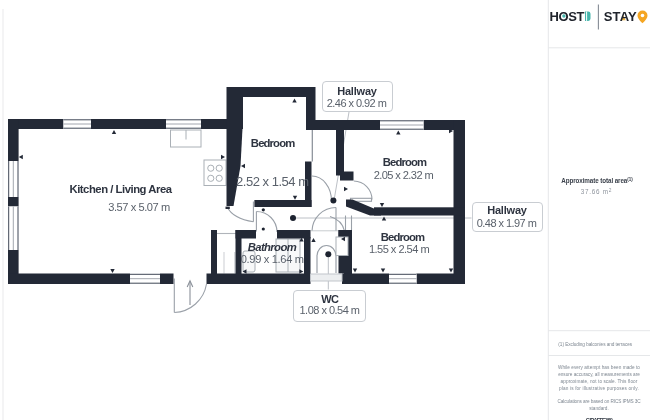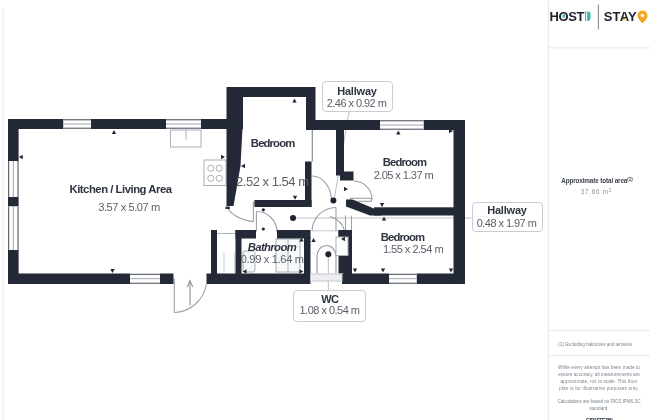--- a/index.html
+++ b/index.html
@@ -227,30 +227,30 @@
     <line x1="586.6" y1="11.5" x2="586.6" y2="20.9" stroke="#fff" stroke-width="1"></line>
     <line x1="598.4" y1="4.4" x2="598.4" y2="29.5" stroke="#858c95" stroke-width="1.1"></line>
     <polygon points="620.9,20.2 625.7,20.2 623.3,15.2" fill="#f0b440"></polygon>
     <text x="603.7" y="20.6" font-size="13" font-weight="bold" fill="#20242c" letter-spacing="0.15">STAY</text>
     <path d="M642.5,10.5 a5,5 0 0 1 5,5 c0,3.8 -5,7.7 -5,7.7 c0,0 -5,-3.9 -5,-7.7 a5,5 0 0 1 5,-5 z" fill="#f5a623"></path>
     <circle cx="642.5" cy="15.5" r="1.8" fill="#fff"></circle>
   </g>
 </svg>
 
 <div class="lbl rname" id="t_kb" style="left:120.5px;top:189px;font-size:11.3px;letter-spacing:-0.47px;">Kitchen / Living Area</div>
-<div class="lbl rdim" id="t_kd" style="left:129px;top:206.8px;font-size:11.1px;letter-spacing:-0.44px;">3.57 x 5.07 m</div>
+<div class="lbl rdim" id="t_kd" style="left:139px;top:206.8px;font-size:11.1px;letter-spacing:-0.44px;">3.57 x 5.07 m</div>
 
 <div class="lbl rname" id="t_b1" style="left:272.6px;top:142.8px;font-size:11.3px;letter-spacing:-0.87px;">Bedroom</div>
 <div class="lbl rdim" id="t_b1d" style="left:272.3px;top:155.3px;font-size:13px;letter-spacing:-0.49px;margin-top:26px;">2.52 x 1.54 m</div>
 
 <div class="lbl rname" id="t_b2" style="left:404.5px;top:162px;font-size:11.3px;letter-spacing:-0.87px;">Bedroom</div>
-<div class="lbl rdim" id="t_b2d" style="left:403.4px;top:175px;font-size:11.1px;letter-spacing:-0.60px;">2.05 x 1.37 m</div>
+<div class="lbl rdim" id="t_b2d" style="left:403.4px;top:175px;font-size:11.1px;letter-spacing:-0.60px;">2.05 x 2.32 m</div>
 
 <div class="lbl rname" id="t_b3" style="left:402.5px;top:236.9px;font-size:11.3px;letter-spacing:-0.87px;">Bedroom</div>
-<div class="lbl rdim" id="t_b3d" style="left:413px;top:249.4px;font-size:11.1px;letter-spacing:-0.54px;">1.55 x 2.54 m</div>
+<div class="lbl rdim" id="t_b3d" style="left:399px;top:249.4px;font-size:11.1px;letter-spacing:-0.54px;">1.55 x 2.54 m</div>
 
 <div class="lbl rname" id="t_ba" style="left:271.9px;top:246.5px;font-size:11.3px;letter-spacing:-0.62px;font-style:italic;">Bathroom</div>
 <div class="lbl rdim" id="t_bad" style="left:272.2px;top:259.4px;font-size:11.1px;letter-spacing:-0.33px;">0.99 x 1.64 m</div>
 
 <div class="box" style="left:321.5px;top:80.5px;width:71.5px;height:31.5px;"></div>
 <div class="lbl rname" id="t_h1" style="left:357px;top:91px;font-size:11px;letter-spacing:-0.2px;">Hallway</div>
 <div class="lbl rdim" id="t_h1d" style="left:356.5px;top:103.3px;font-size:11px;letter-spacing:-0.55px;">2.46 x 0.92 m</div>
 
 <div class="box" style="left:471.5px;top:201.5px;width:71px;height:30px;"></div>
 <div class="lbl rname" id="t_h2" style="left:507px;top:210.4px;font-size:11px;letter-spacing:-0.2px;">Hallway</div>

